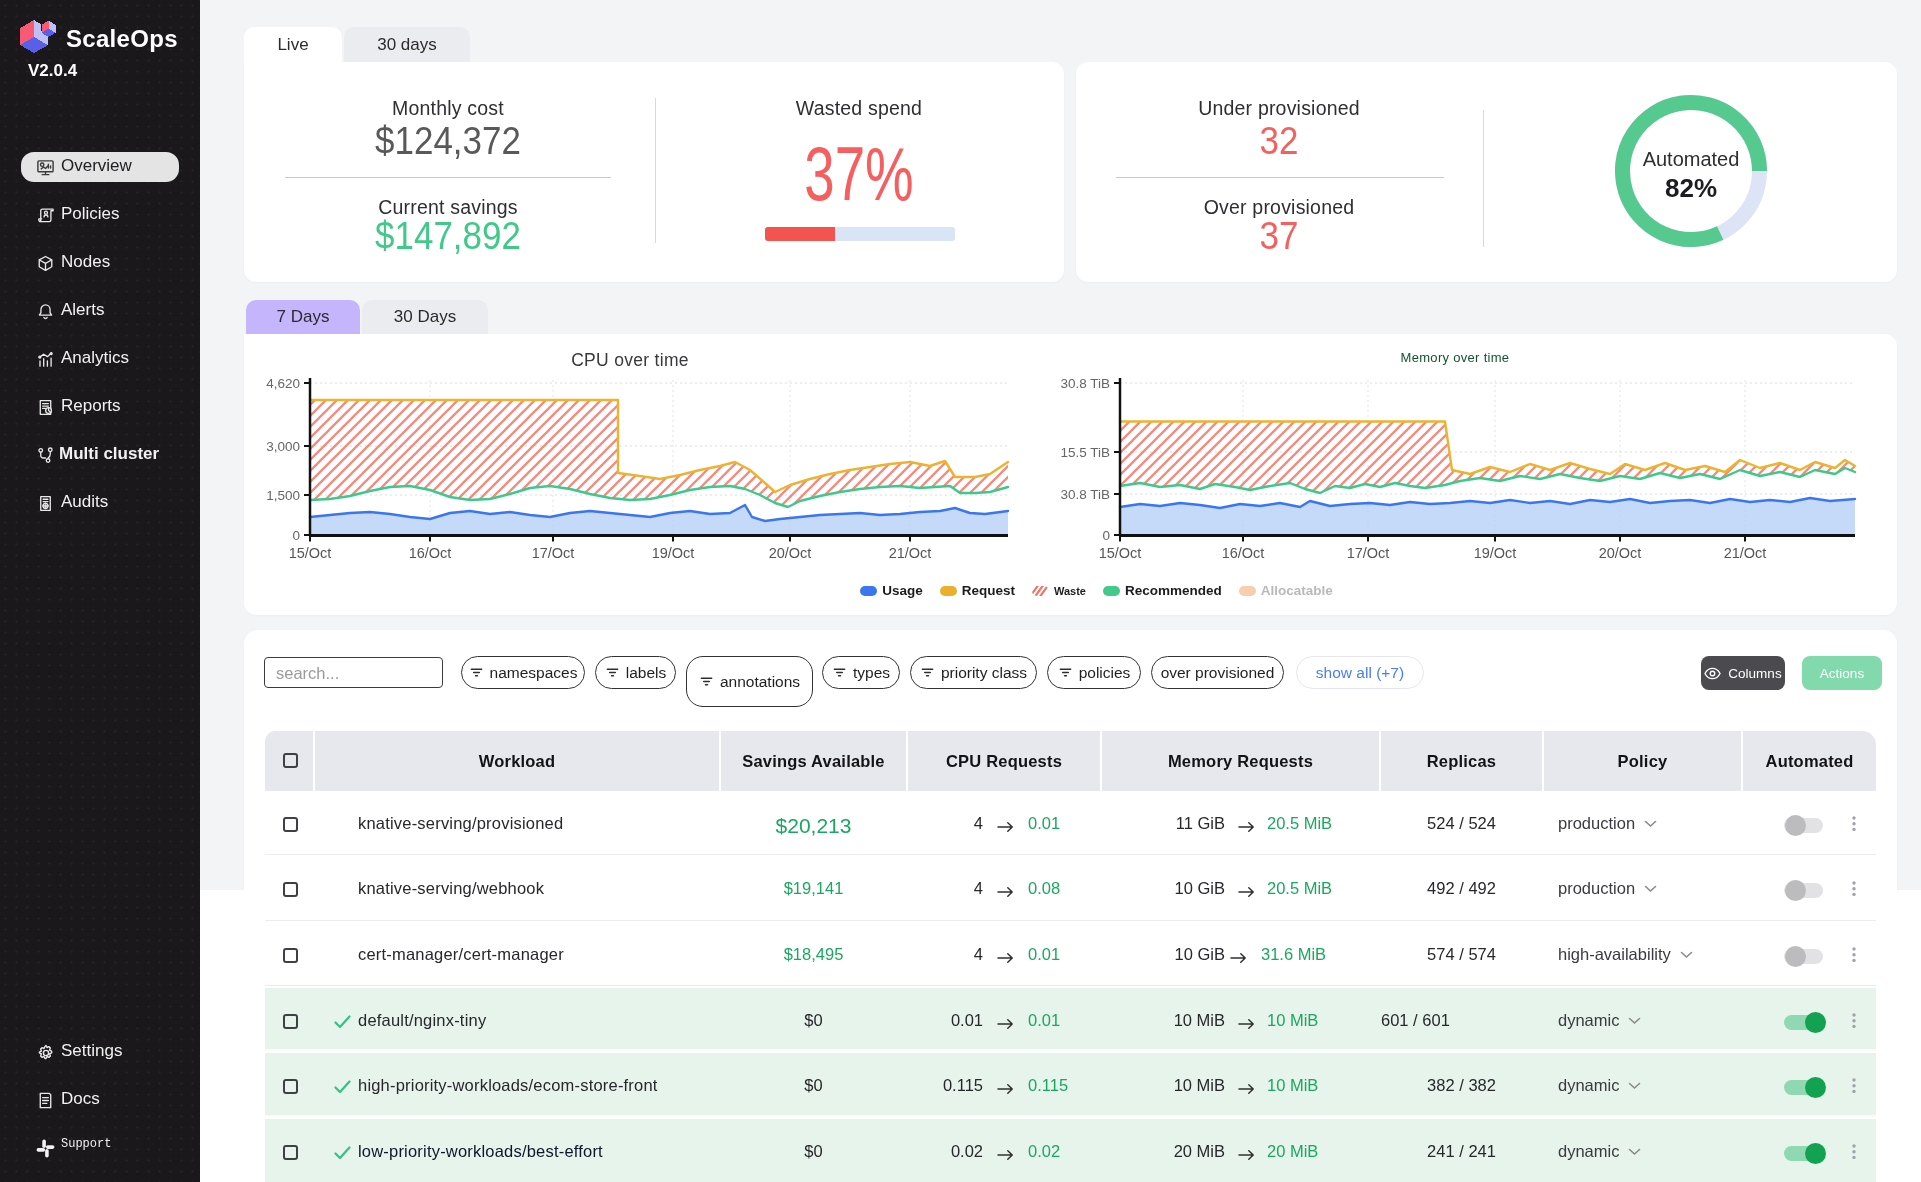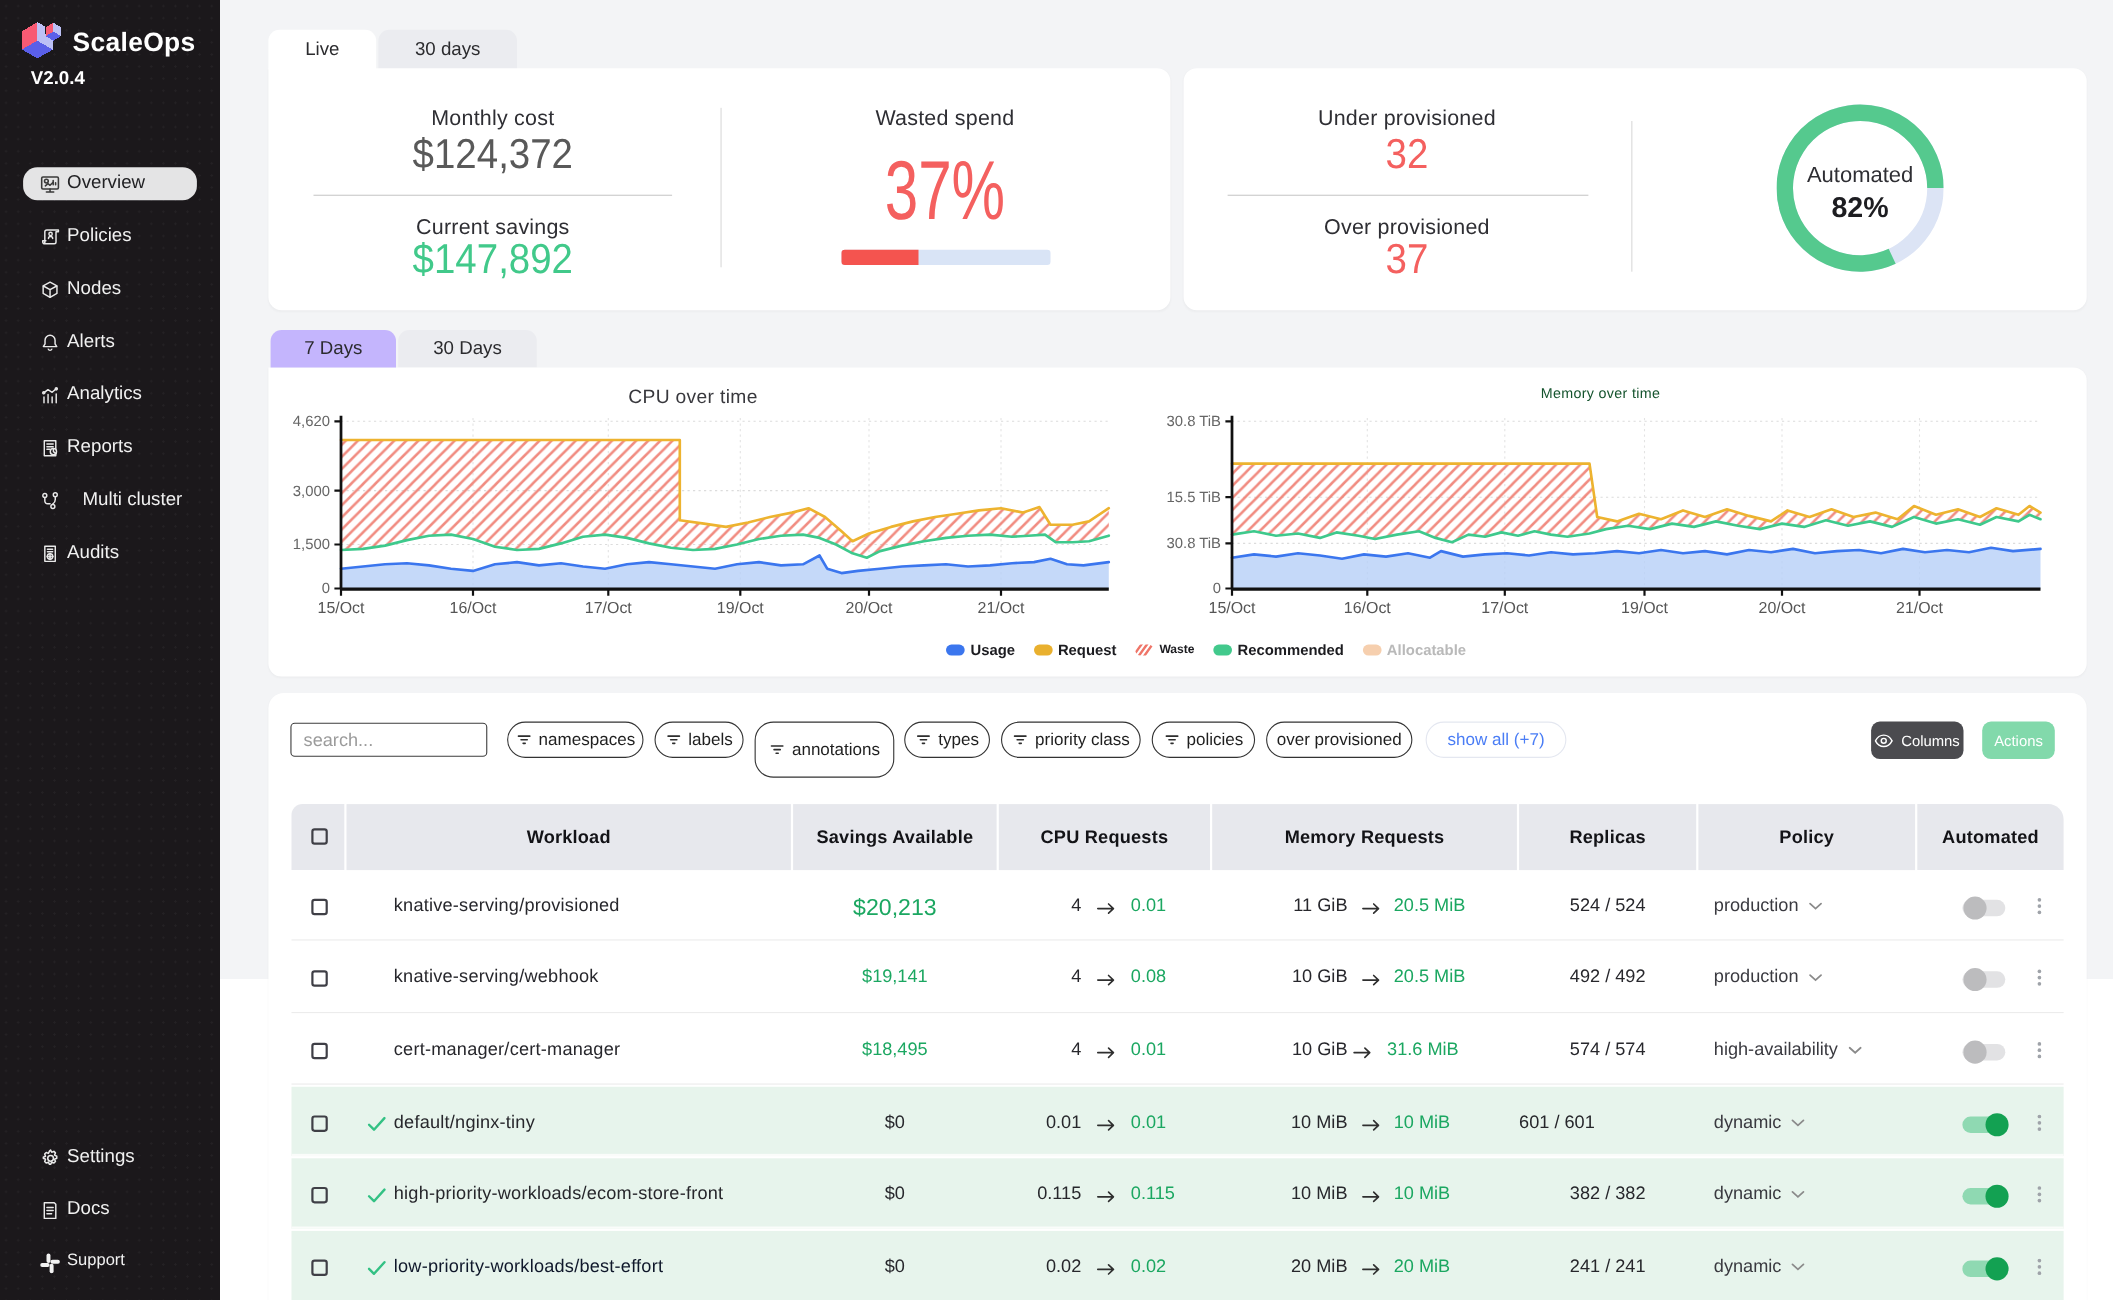--- a/index.html
+++ b/index.html
@@ -193,21 +193,21 @@
       <span style="white-space:nowrap;">policies</span>
     </div>
 <div style="position:absolute;left:1151px;top:656px;width:133px;height:33px;border:1.6px solid #333;border-radius:17px;background:#fff;display:flex;align-items:center;justify-content:center;font-size:15.5px;color:#1f1f1f;">
       <span style="white-space:nowrap;">over provisioned</span>
     </div>
 <div style="position:absolute;left:1296px;top:656px;width:128px;height:33px;border:1.5px solid #e4e7f0;border-radius:17px;background:#fff;display:flex;align-items:center;justify-content:center;font-size:15.5px;color:#4a7df5;">show all (+7)</div>
 <div style="position:absolute;left:1701px;top:656px;width:84px;height:34px;background:#4b4b4f;border-radius:8px;display:flex;align-items:center;justify-content:center;font-size:13.5px;color:#fff;"><svg width="17" height="13" viewBox="0 0 18 13" style="margin-right:7px;">
         <path d="M1 6.5 C3 2.6 6 1 9 1 s6 1.6 8 5.5 C15 10.4 12 12 9 12 S3 10.4 1 6.5 z" fill="none" stroke="#fff" stroke-width="1.4"></path>
         <circle cx="9" cy="6.5" r="2.4" fill="none" stroke="#fff" stroke-width="1.4"></circle>
       </svg>Columns</div>
-<div style="position:absolute;left:1802px;top:656px;width:66px;height:34px;background:#82d9ab;border-radius:8px;display:flex;align-items:center;justify-content:center;font-size:13.5px;color:#fff;">Actions</div>
+<div style="position:absolute;left:1802px;top:656px;width:80px;height:34px;background:#82d9ab;border-radius:8px;display:flex;align-items:center;justify-content:center;font-size:13.5px;color:#fff;">Actions</div>
 <div style="position:absolute;left:265px;top:731px;width:48px;height:60px;background:#e7e8ed;border-top-left-radius:10px;"></div>
 <div style="position:absolute;left:315px;top:731px;width:404px;height:60px;background:#e7e8ed;"></div>
 <div style="position:absolute;left:315px;top:752px;width:404px;text-align:center;font-size:16.5px;font-weight:700;color:#131317;letter-spacing:.2px;">Workload</div>
 <div style="position:absolute;left:721px;top:731px;width:185px;height:60px;background:#e7e8ed;"></div>
 <div style="position:absolute;left:721px;top:752px;width:185px;text-align:center;font-size:16.5px;font-weight:700;color:#131317;letter-spacing:.2px;">Savings Available</div>
 <div style="position:absolute;left:908px;top:731px;width:192px;height:60px;background:#e7e8ed;"></div>
 <div style="position:absolute;left:908px;top:752px;width:192px;text-align:center;font-size:16.5px;font-weight:700;color:#131317;letter-spacing:.2px;">CPU Requests</div>
 <div style="position:absolute;left:1102px;top:731px;width:277px;height:60px;background:#e7e8ed;"></div>
 <div style="position:absolute;left:1102px;top:752px;width:277px;text-align:center;font-size:16.5px;font-weight:700;color:#131317;letter-spacing:.2px;">Memory Requests</div>
 <div style="position:absolute;left:1381px;top:731px;width:161px;height:60px;background:#e7e8ed;"></div>
@@ -444,21 +444,21 @@
           <circle cx="13.2" cy="13.2" r="3" fill="#1b181b" stroke="#e9e9e9" stroke-width="1.4"></circle>
           <path d="M13.2 13.2 v-3 M13.2 13.2 l2.2 1.7" fill="none" stroke="#e9e9e9" stroke-width="1.4" stroke-linecap="round" stroke-linejoin="round"></path>
         </svg></div>
 <div style="position:absolute;left:61px;top:396px;font-size:17px;color:#f1f1f1;">Reports</div>
 <div style="position:absolute;left:36px;top:445.5px;"><svg width="19" height="19" viewBox="0 0 20 20">
           <circle cx="5" cy="4.7" r="1.9" fill="none" stroke="#e9e9e9" stroke-width="1.4" stroke-linecap="round" stroke-linejoin="round"></circle>
           <circle cx="15" cy="4" r="1.9" fill="none" stroke="#e9e9e9" stroke-width="1.4" stroke-linecap="round" stroke-linejoin="round"></circle>
           <circle cx="12.7" cy="15.3" r="1.9" fill="none" stroke="#e9e9e9" stroke-width="1.4" stroke-linecap="round" stroke-linejoin="round"></circle>
           <path d="M5 6.6 V10 a2.6 2.6 0 0 0 2.6 2.6 H10 M15 5.9 v2.6 a5 5 0 0 1-2.3 4.2" fill="none" stroke="#e9e9e9" stroke-width="1.4" stroke-linecap="round" stroke-linejoin="round"></path>
         </svg></div>
-<div style="position:absolute;left:75px;top:444px;font-size:17px;color:#f1f1f1;">Multi cluster</div>
+<div style="position:absolute;left:59px;top:444px;font-size:17px;color:#f1f1f1;font-weight:bold;">Multi cluster</div>
 <div style="position:absolute;left:36px;top:493.5px;"><svg width="19" height="19" viewBox="0 0 20 20">
           <path d="M5 2.8 h10 v14.4 H5 z" fill="none" stroke="#e9e9e9" stroke-width="1.4" stroke-linecap="round" stroke-linejoin="round"></path>
           <path d="M7.5 5.5 h5 M7.5 8 h5" fill="none" stroke="#e9e9e9" stroke-width="1.4" stroke-linecap="round" stroke-linejoin="round"></path>
           <circle cx="10" cy="12.5" r="2.6" fill="#1b181b" stroke="#e9e9e9" stroke-width="1.4"></circle>
           <circle cx="10" cy="12.5" r="0.8" fill="none" stroke="#e9e9e9" stroke-width="1.4" stroke-linecap="round" stroke-linejoin="round"></circle>
           <path d="M10 9.6 v1 M10 14.4 v1 M7.2 12.5 h1 M11.8 12.5 h1" fill="none" stroke="#e9e9e9" stroke-width="1.4" stroke-linecap="round" stroke-linejoin="round"></path>
         </svg></div>
 <div style="position:absolute;left:61px;top:492px;font-size:17px;color:#f1f1f1;">Audits</div>
 <div style="position:absolute;left:36px;top:1042.5px;"><svg width="20" height="20" viewBox="0 0 20 20">
           <circle cx="10" cy="10" r="2.6" fill="none" stroke="#e9e9e9" stroke-width="1.4" stroke-linecap="round" stroke-linejoin="round"></circle>
@@ -469,15 +469,15 @@
           <path d="M4.5 2.5 h9.5 l1.5 1.5 v13.5 h-11 z" fill="none" stroke="#e9e9e9" stroke-width="1.4" stroke-linecap="round" stroke-linejoin="round"></path>
           <path d="M7 7 h6 M7 10 h6 M7 13 h4.5" fill="none" stroke="#e9e9e9" stroke-width="1.4" stroke-linecap="round" stroke-linejoin="round"></path>
         </svg></div>
 <div style="position:absolute;left:61px;top:1089px;font-size:17px;color:#f1f1f1;">Docs</div>
 <div style="position:absolute;left:36px;top:1138.5px;"><svg width="19" height="19" viewBox="0 0 20 20">
           <rect x="6.6" y="0.6" width="3.8" height="9" rx="1.9" fill="#f2f2f2"></rect>
           <rect x="10.4" y="6.6" width="9" height="3.8" rx="1.9" fill="#f2f2f2"></rect>
           <rect x="9.6" y="10.4" width="3.8" height="9" rx="1.9" fill="#f2f2f2"></rect>
           <rect x="0.6" y="9.6" width="9" height="3.8" rx="1.9" fill="#f2f2f2"></rect>
         </svg></div>
-<div style="position:absolute;left:61px;top:1137px;font-size:15px;color:#f1f1f1;">Support</div>
+<div style="position:absolute;left:61px;top:1137px;font-size:12px;color:#f1f1f1;font-family:Liberation Mono, monospace;">Support</div>
 </div>
 </div>
 
 </body></html>

